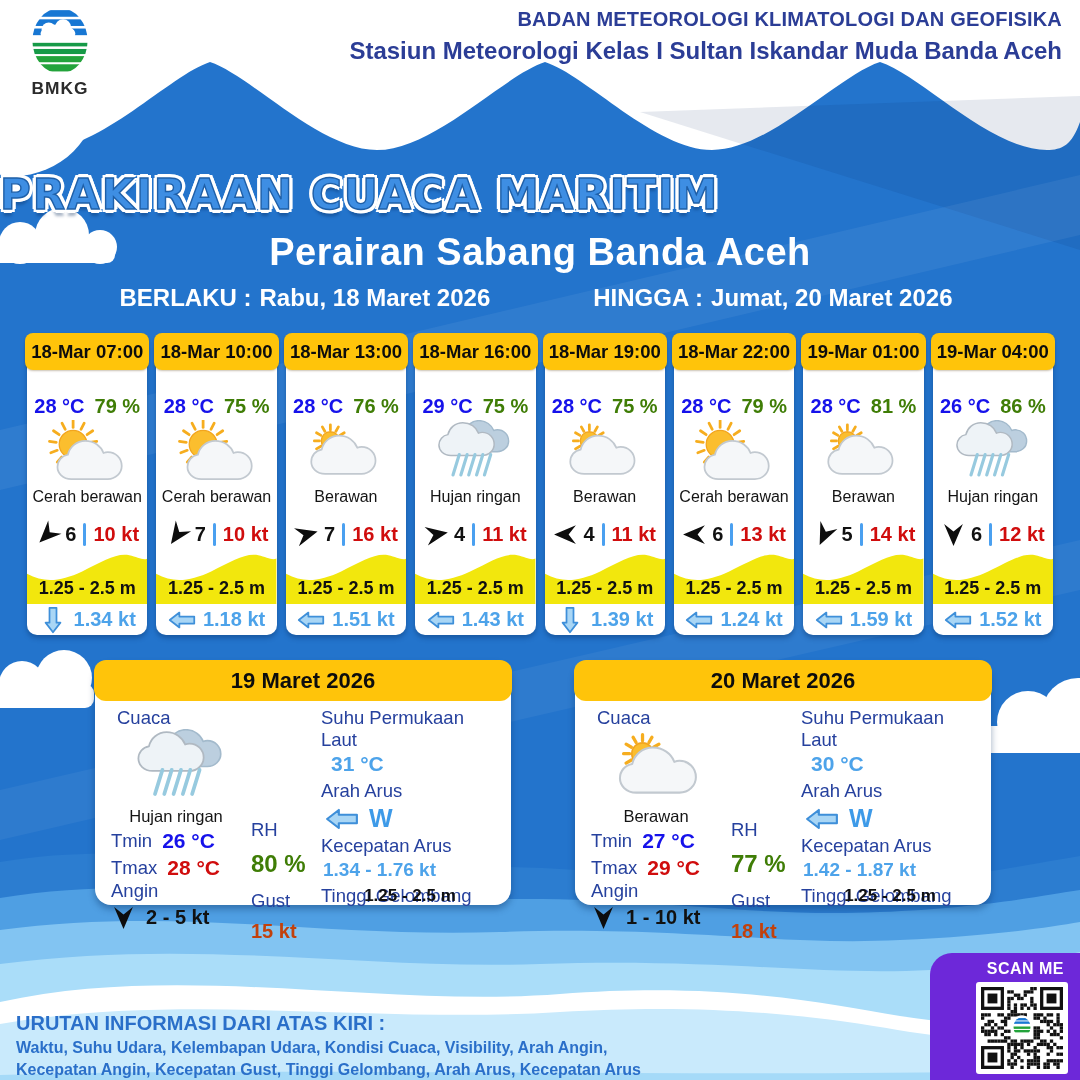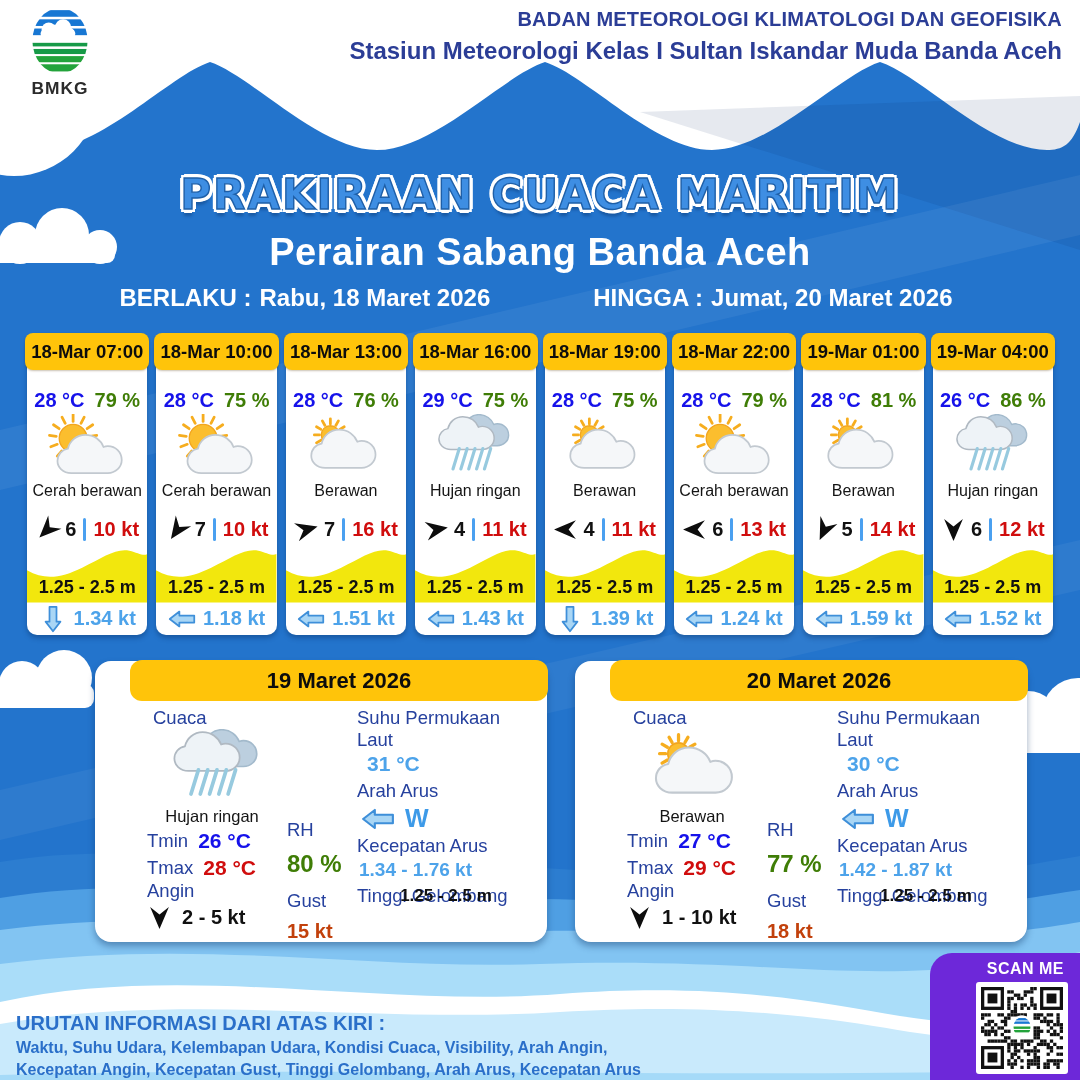--- a/index.html
+++ b/index.html
@@ -8,36 +8,36 @@
   .bg{position:absolute;inset:0;z-index:0;}
 
   
   .top-header{position:absolute;top:0;left:0;right:0;height:120px;z-index:3;}
   .logo{position:absolute;left:24px;top:4px;}
   .agency{position:absolute;right:18px;top:8px;text-align:right;color:#2B3D96;}
   .agency-line1{font-size:20px;font-weight:bold;letter-spacing:.2px;}
   .agency-line2{font-size:24px;font-weight:bold;margin-top:6px;}
 
   
-  .title-main{position:absolute;top:170px;left:0;right:0;text-align:center;z-index:2;
+  .title-main{position:absolute;top:170px;left:0;right:0;z-index:2;
     font-family:"DejaVu Sans",sans-serif;font-weight:bold;font-size:42px;letter-spacing:2px;
     color:#3E8EE3;-webkit-text-stroke:1.4px #1E5FA8;
     text-shadow:-3px -3px 0 #fff,3px -3px 0 #fff,-3px 3px 0 #fff,3px 3px 0 #fff,
                 -4px 0 0 #fff,4px 0 0 #fff,0 -4px 0 #fff,0 4px 0 #fff,0 7px 3px rgba(5,40,90,.35);}
   .subtitle{position:absolute;top:231px;left:0;right:0;text-align:center;z-index:2;
     font-weight:bold;font-size:38px;color:#fff;letter-spacing:.5px;}
   .valid-row{position:absolute;top:284px;left:0;right:0;z-index:2;display:flex;
     justify-content:center;gap:95px;color:#fff;font-size:24px;font-weight:bold;}
   .valid-item span{margin-right:8px;}
 
   
   .hourly-row{position:absolute;left:27px;top:335px;width:1026px;display:flex;gap:9px;z-index:2;}
   .hcard{flex:1;height:300px;background:#fff;border-radius:10px;display:flex;flex-direction:column;
          box-shadow:0 3px 5px rgba(8,45,95,.4);}
-  .hcard-time{background:#FFC40A;border-radius:8px;margin:-2px -2px 10px;padding:8px 0 7px;
+  .hcard-time{background:#FFC40A;border-radius:8px;margin:-2px -2px 16px;padding:8px 0 7px;
          text-align:center;font-weight:bold;font-size:18.5px;color:#0d0d0d;
          box-shadow:0 1px 2px rgba(80,50,0,.3);}
   .hcard-temp-row{display:flex;justify-content:center;gap:10px;margin-top:9px;
          font-weight:bold;font-size:20px;}
   .temp{color:#1612EA;} .hum{color:#3F7D06;}
   .hcard-icon{height:68px;margin-top:2px;display:flex;align-items:center;justify-content:center;}
   .hcard-icon svg{height:66px;width:104px;}
   .hcard-cond{text-align:center;font-size:16px;color:#141414;margin-top:2px;}
   .hcard-wind{display:flex;align-items:center;justify-content:center;gap:5px;margin-top:16px;height:30px;}
   .wind-dart{width:25px;height:25px;} .wind-dart path{fill:#0d0d0d;}
@@ -49,22 +49,22 @@
   .hcard-wave path,.dwave path{fill:#F2E70D;}
   .wave-text{position:absolute;bottom:5px;left:0;right:0;text-align:center;
          font-weight:bold;font-size:18px;color:#111;}
   .hcard-current{height:36px;display:flex;align-items:center;justify-content:center;gap:7px;}
   .cur-arrow{width:28px;height:20px;}
   .cur-arrow path{fill:#A9D6F5;stroke:#3E8FD9;stroke-width:2;stroke-linejoin:round;}
   .cur-down{transform:rotate(-90deg);}
   .cur-spd{font-weight:bold;font-size:20px;color:#4DA3EA;}
 
   
-  .dcard{position:absolute;top:661px;width:416px;height:281px;background:#fff;border-radius:16px;
-         z-index:2;box-shadow:0 4px 7px rgba(8,45,95,.4);padding-left:36px;}
+  .dcard{position:absolute;top:661px;width:416px;height:244px;background:#fff;border-radius:16px;
+         z-index:2;box-shadow:0 4px 7px rgba(8,45,95,.4);}
   .dcard-0{left:95px;} .dcard-1{left:575px;}
   .dcard-head{background:#FFC40A;border-radius:12px;height:41px;line-height:41px;margin:-1px;
          text-align:center;font-weight:bold;font-size:22px;color:#0d0d0d;}
   .dcard-body{display:flex;padding:7px 12px 8px 16px;height:204px;}
   .dlabel{color:#26419E;font-size:18.5px;}
   .dcol1{width:152px;display:flex;flex-direction:column;}
   .dcol1 > .dlabel:first-child{margin-left:6px;}
   .daily-icon{height:80px;display:flex;align-items:center;justify-content:center;}
   .daily-icon svg{height:78px;width:120px;}
   .dcond{text-align:center;font-size:16.5px;color:#141414;width:130px;}

